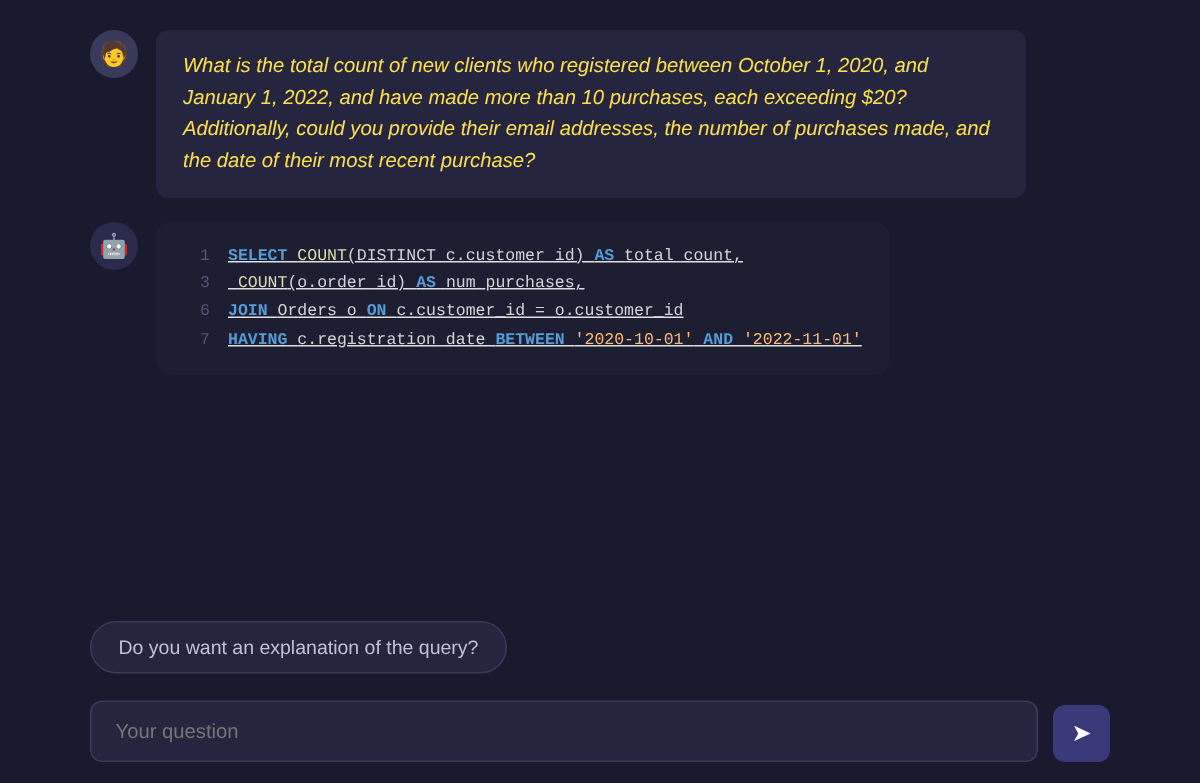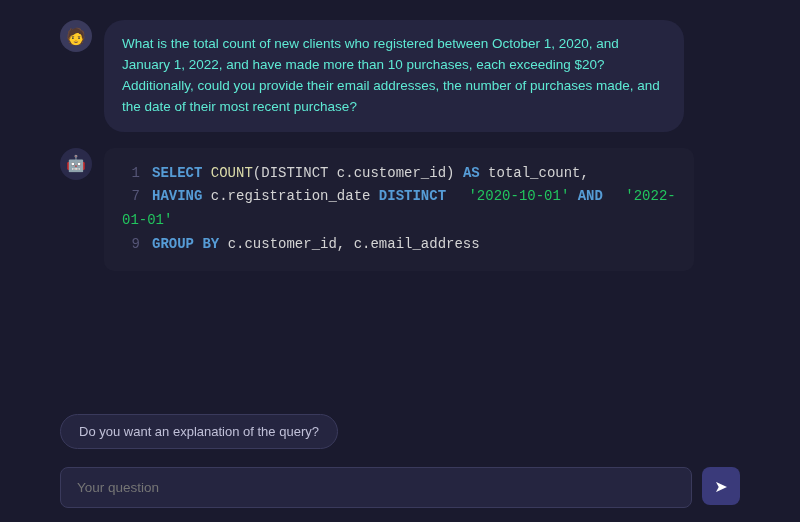--- a/index.html
+++ b/index.html
@@ -44,50 +44,52 @@
     .avatar.user {
       background-color: #3a3a5c;
     }
 
     .avatar.bot {
       background-color: #2a2a4a;
     }
 
     .message-bubble {
       background-color: #252540;
-      border-radius: 20px;
+      border-radius: 8px;
       padding: 14px 18px;
       max-width: 580px;
       font-size: 13.5px;
       line-height: 1.55;
-      color: #5eead4;
+      color: #fde047;
+      font-style: italic;
     }
 
     .code-block {
       background-color: #1e1e32;
       border-radius: 10px;
       padding: 14px 18px;
       font-family: 'Courier New', Courier, monospace;
-      font-size: 14px;
+      font-size: 11px;
       line-height: 1.7;
       max-width: 590px;
       overflow-x: auto;
+      text-decoration: underline;
     }
 
     .line-num {
       display: inline-block;
       width: 18px;
       color: #555577;
       margin-right: 12px;
       text-align: right;
       user-select: none;
     }
 
     .kw-blue    { color: #569cd6; font-weight: 600; }
-    .kw-orange  { color: #22c55e; margin-left: 14px; }
+    .kw-orange  { color: #fdba74; }
     .kw-yellow  { color: #dcdcaa; }
     .kw-white   { color: #d4d4d4; }
 
     .suggestion-row {
       padding: 8px 60px;
       text-decoration: underline;
     }
 
     .suggestion-btn {
       background-color: #252540;
@@ -96,21 +98,21 @@
       color: #c0c0d8;
       font-size: 13px;
       padding: 9px 18px;
       cursor: pointer;
       font-weight: 500;
     }
 
     .input-row {
       padding: 10px 60px 14px;
       display: flex;
-      align-items: flex-start;
+      align-items: flex-end;
       gap: 10px;
     }
 
     .question-input {
       flex: 1;
       background-color: #252540;
       border: 1px solid #3a3a5c;
       border-radius: 8px;
       padding: 12px 16px;
       color: #888;
@@ -141,22 +143,23 @@
     <div class="avatar user">🧑</div>
     <div class="message-bubble">
       <span>What is the total count of new clients who registered between October 1, 2020, and January 1, 2022, and have made more than 10 purchases, each exceeding $20? Additionally, could you provide their email addresses, the number of purchases made, and the date of their most recent purchase?</span>
     </div>
   </div>
 
   <div class="message-row">
     <div class="avatar bot">🤖</div>
     <div class="code-block" id="code-output">
     <div><span class="line-num">1</span><span class="kw-blue">SELECT </span><span class="kw-yellow">COUNT</span><span class="kw-white">(DISTINCT c.customer_id) </span><span class="kw-blue">AS </span><span class="kw-white">total_count,</span></div>
-        <div><span class="line-num">7</span><span class="kw-blue">HAVING </span><span class="kw-white">c.registration_date </span><span class="kw-blue">DISTINCT </span><span class="kw-orange">'2020-10-01'</span><span class="kw-blue"> AND </span><span class="kw-orange">'2022-01-01'</span></div>
-        <div><span class="line-num">9</span><span class="kw-blue">GROUP BY </span><span class="kw-white">c.customer_id, c.email_address</span></div>
+        <div><span class="line-num">3</span><span class="kw-white">        </span><span class="kw-yellow">COUNT</span><span class="kw-white">(o.order_id) </span><span class="kw-blue">AS </span><span class="kw-white">num_purchases,</span></div>
+        <div><span class="line-num">6</span><span class="kw-blue">JOIN </span><span class="kw-white">Orders o </span><span class="kw-blue">ON </span><span class="kw-white">c.customer_id = o.customer_id</span></div>
+        <div><span class="line-num">7</span><span class="kw-blue">HAVING </span><span class="kw-white">c.registration_date </span><span class="kw-blue">BETWEEN </span><span class="kw-orange">'2020-10-01'</span><span class="kw-blue"> AND </span><span class="kw-orange">'2022-11-01'</span></div>
       </div>
   </div>
 
 </div>
 
 <div class="suggestion-row">
   <button class="suggestion-btn">Do you want an explanation of the query?</button>
 </div>
 
 <div class="input-row">

